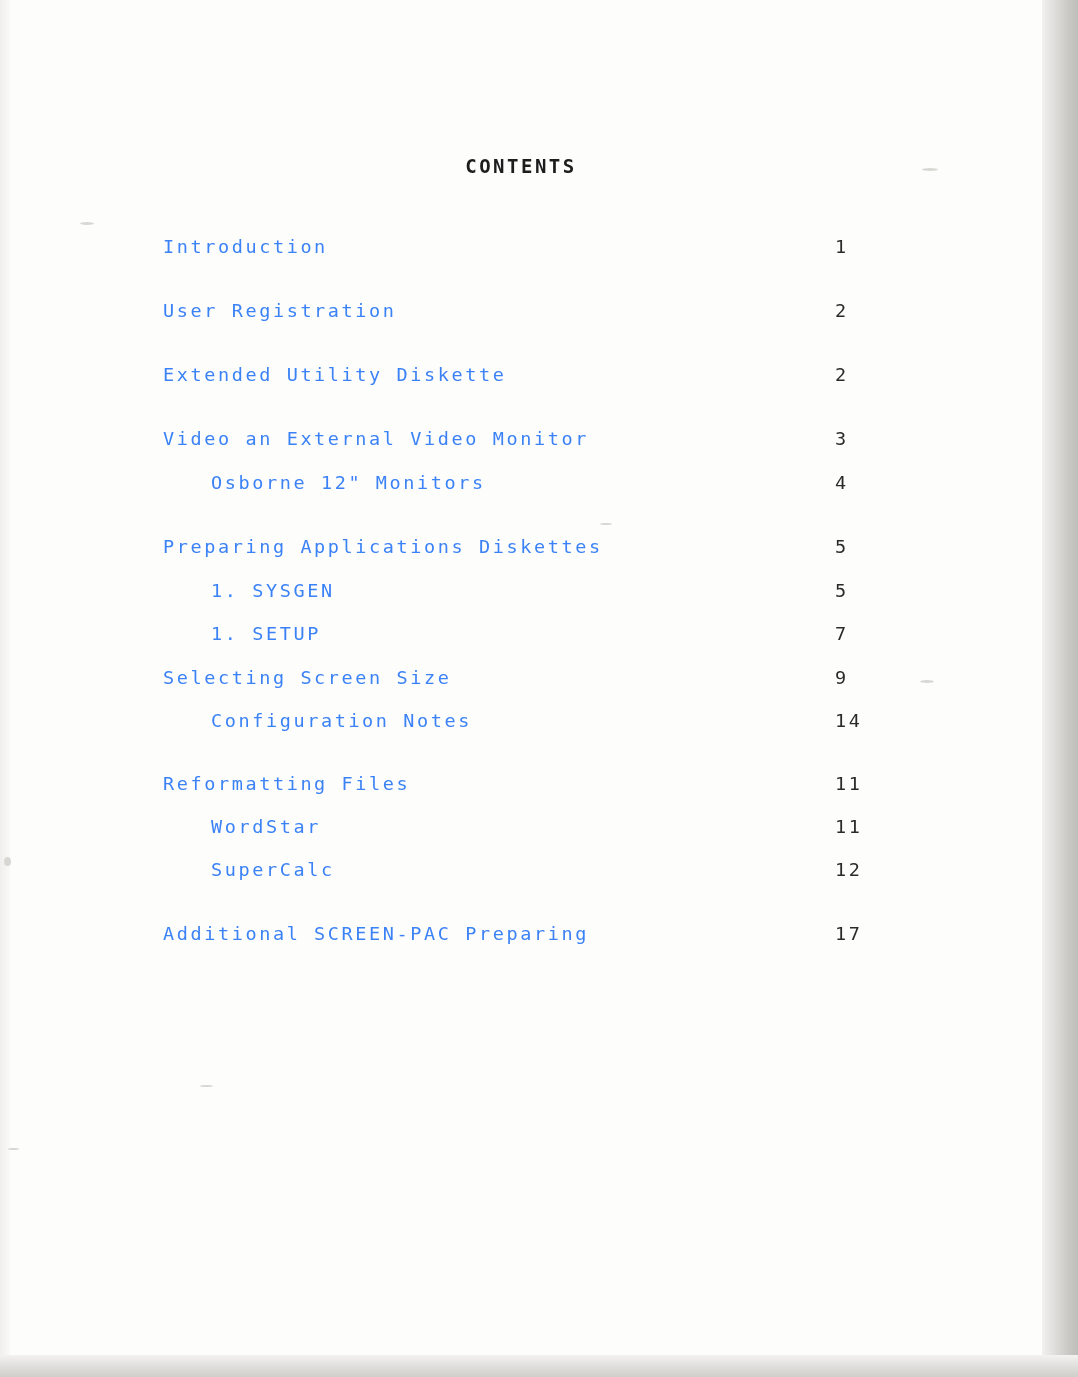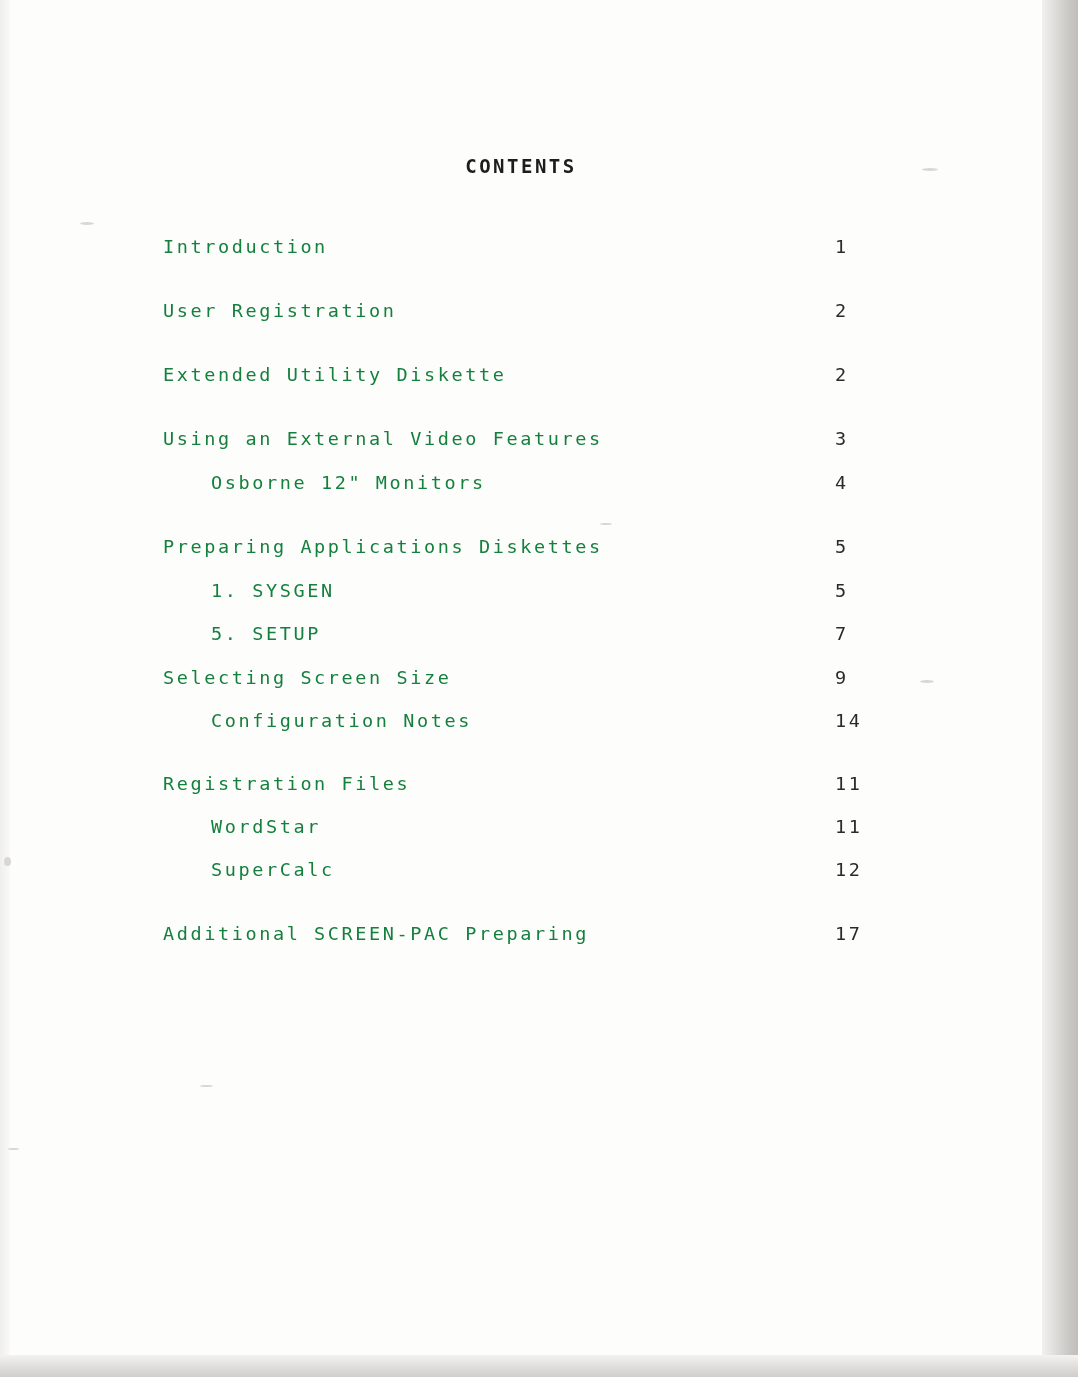--- a/index.html
+++ b/index.html
@@ -84,21 +84,21 @@
     position: relative;
     height: 0;
   }
 
   .toc-label {
     position: absolute;
     white-space: pre;
     font-family: "DejaVu Sans Mono", monospace;
     font-size: 18.5px;
     letter-spacing: 2.6px;
-    color: #15803d;
+    color: #3b82f6;
   }
 
   .toc-page {
     position: absolute;
     left: 672px;
     white-space: pre;
     font-family: "DejaVu Sans Mono", monospace;
     font-size: 18.5px;
     letter-spacing: 2.6px;
     color: #2a2a2a;
@@ -139,56 +139,56 @@
         <span class="toc-label">User Registration</span>
         <span class="toc-page">2</span>
       </div>
 
       <div class="toc-row lvl-1" style="top:128px;">
         <span class="toc-label">Extended Utility Diskette</span>
         <span class="toc-page">2</span>
       </div>
 
       <div class="toc-row lvl-1" style="top:192px;">
-        <span class="toc-label">Using an External Video Features</span>
+        <span class="toc-label">Video an External Video Monitor</span>
         <span class="toc-page">3</span>
       </div>
 
       <div class="toc-row lvl-2" style="top:236px;">
         <span class="toc-label">Osborne 12" Monitors</span>
         <span class="toc-page">4</span>
       </div>
 
       <div class="toc-row lvl-1" style="top:300px;">
         <span class="toc-label">Preparing Applications Diskettes</span>
         <span class="toc-page">5</span>
       </div>
 
       <div class="toc-row lvl-2" style="top:344px;">
         <span class="toc-label">1. SYSGEN</span>
         <span class="toc-page">5</span>
       </div>
 
       <div class="toc-row lvl-2" style="top:387px;">
-        <span class="toc-label">5. SETUP</span>
+        <span class="toc-label">1. SETUP</span>
         <span class="toc-page">7</span>
       </div>
 
       <div class="toc-row lvl-1" style="top:431px;">
         <span class="toc-label">Selecting Screen Size</span>
         <span class="toc-page">9</span>
       </div>
 
       <div class="toc-row lvl-2" style="top:474px;">
         <span class="toc-label">Configuration Notes</span>
         <span class="toc-page">14</span>
       </div>
 
       <div class="toc-row lvl-1" style="top:537px;">
-        <span class="toc-label">Registration Files</span>
+        <span class="toc-label">Reformatting Files</span>
         <span class="toc-page">11</span>
       </div>
 
       <div class="toc-row lvl-2" style="top:580px;">
         <span class="toc-label">WordStar</span>
         <span class="toc-page">11</span>
       </div>
 
       <div class="toc-row lvl-2" style="top:623px;">
         <span class="toc-label">SuperCalc</span>

